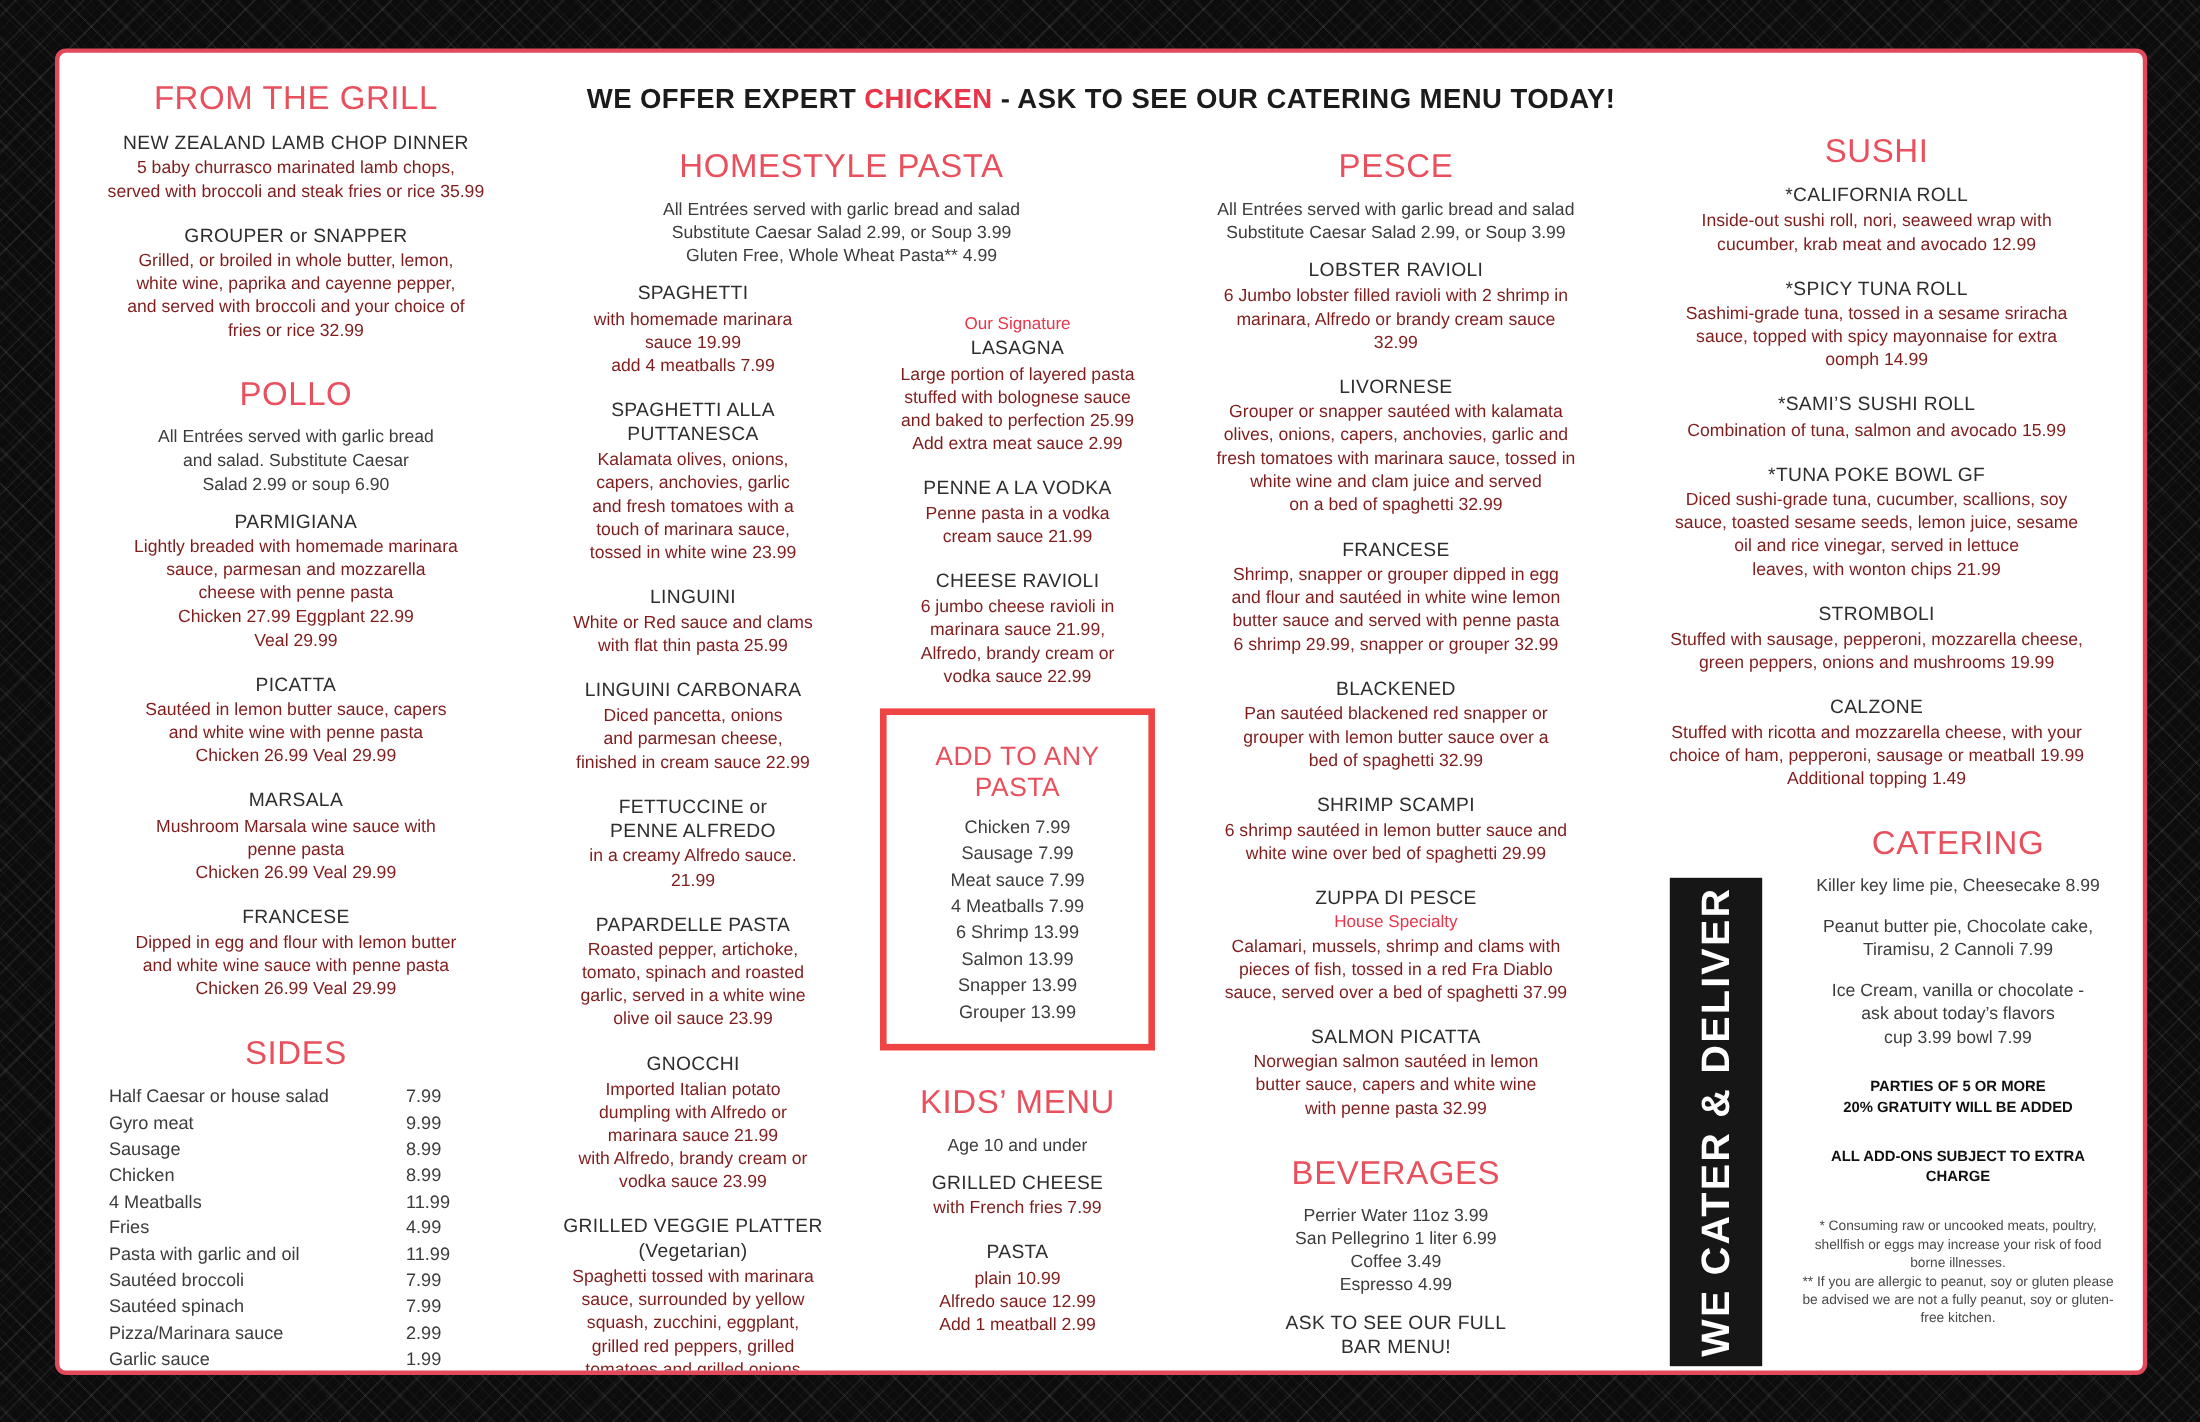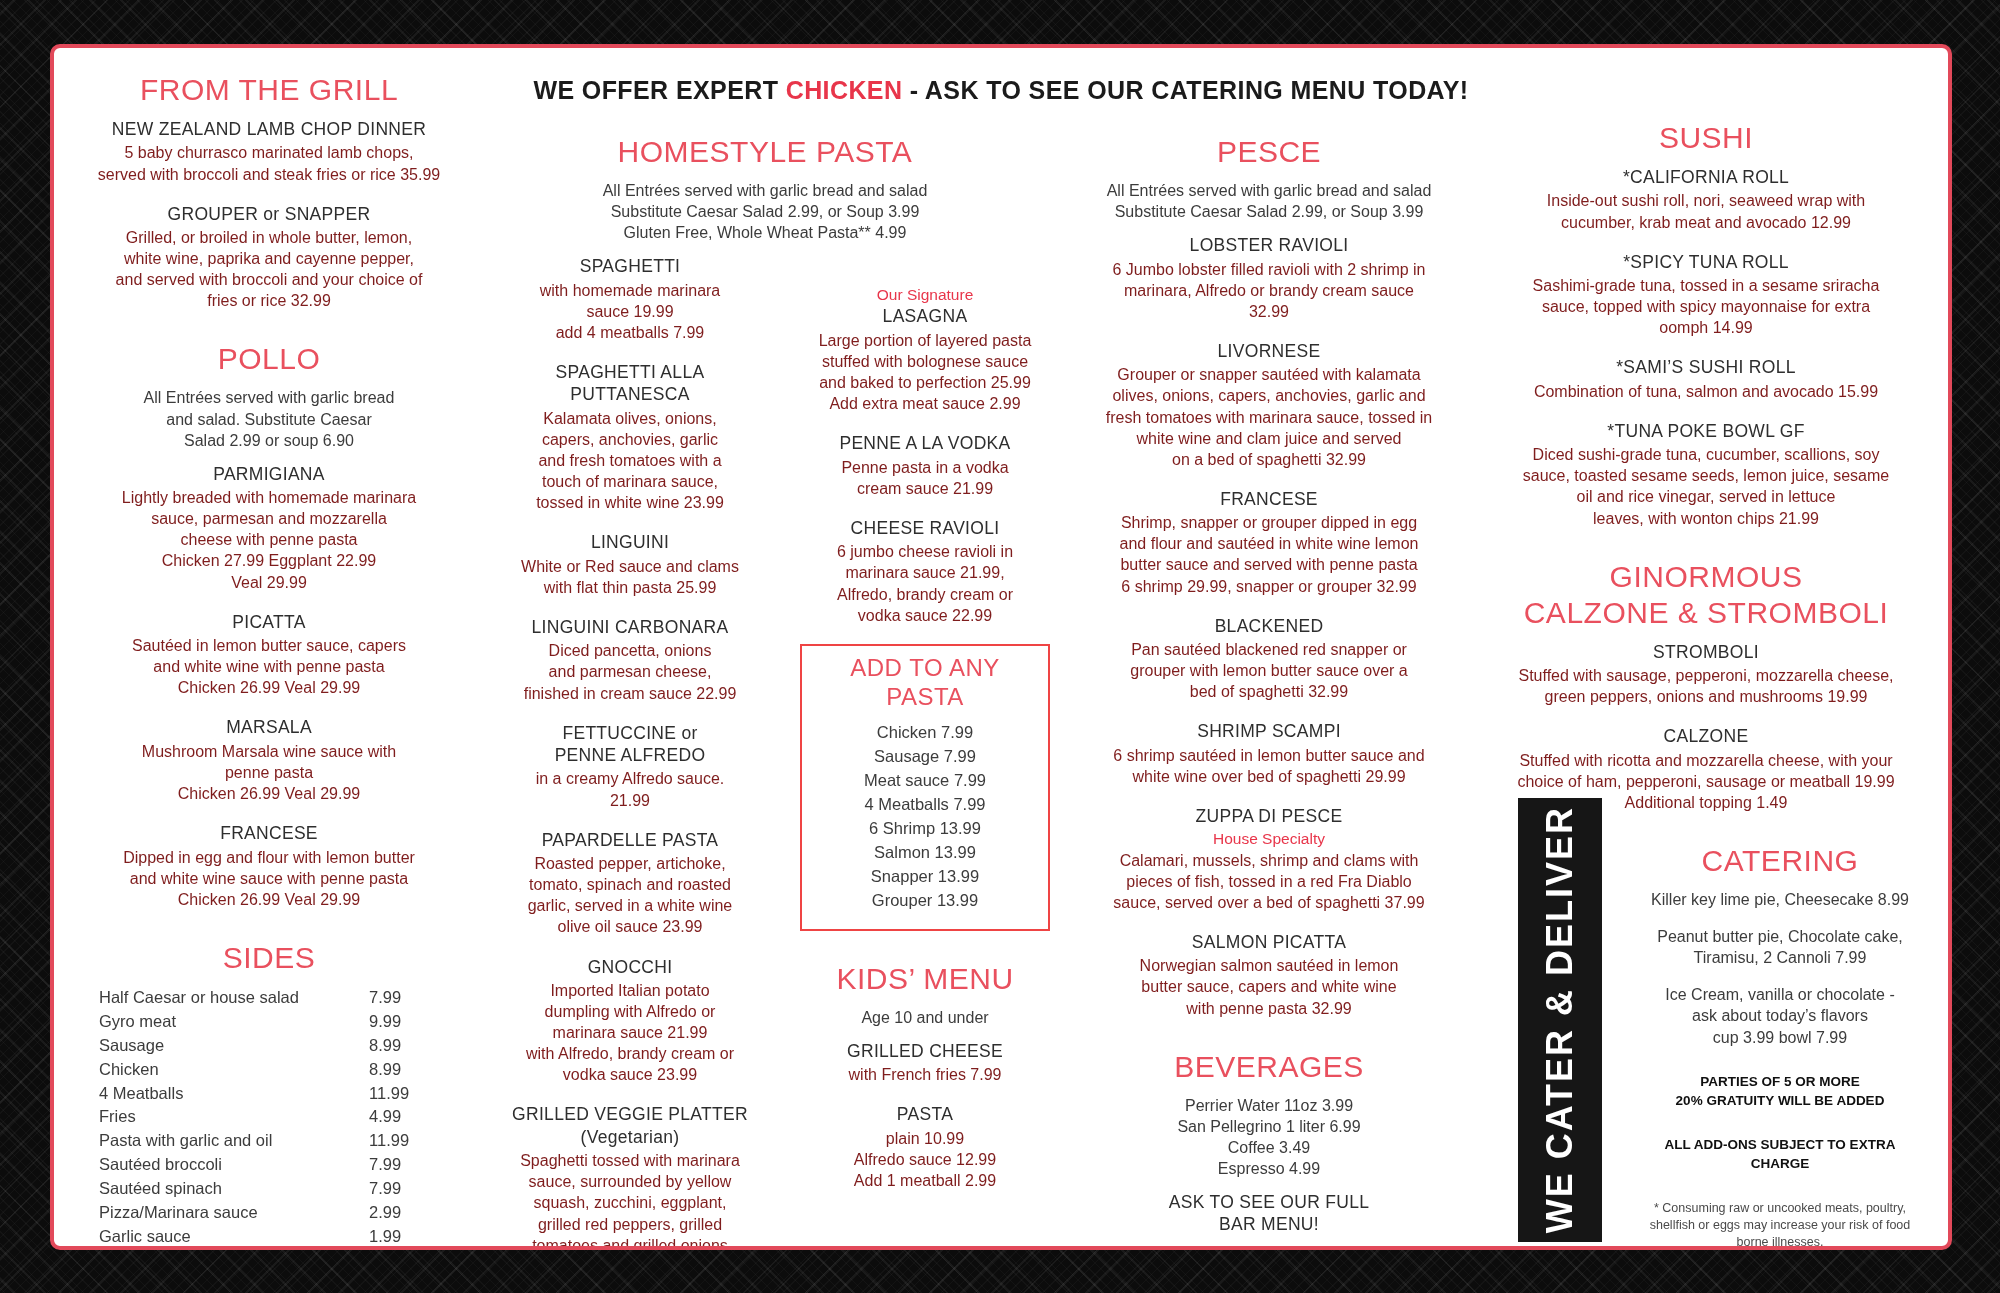--- a/index.html
+++ b/index.html
@@ -47,21 +47,21 @@
   .item-name {
     font-size:17.5px; color:#2e2e2e; letter-spacing:.3px;
     white-space:pre-line; line-height:1.28; margin-bottom:2px;
   }
   .item-desc { font-size:16px; color:#7f1d1d; line-height:1.32; white-space:pre-line; }
   .tag { color:#e8354a; font-size:15.5px; text-align:center; line-height:1.3; }
   .pricelist { width:340px; margin:4px auto 0; font-size:16.5px; color:#3c3c3c; }
   .price-row { display:flex; line-height:1.45; }
   .pl-label { flex:1; text-align:left; }
   .pl-price { width:70px; text-align:left; }
-  .pasta-box { border:2px solid #ef4444; padding:8px 8px 16px; margin:8px 0 22px; background:#fff; }
+  .pasta-box { border:6px solid #ef4444; padding:24px 8px 16px; margin:8px 0 22px; background:#fff; }
   .pasta-box .heading { margin:0 0 10px; font-size:24px; }
   .box-line { font-size:16.5px; line-height:1.45; text-align:center; color:#3c3c3c; }
   .bold-small {
     font-weight:bold; font-size:13.5px; color:#101010; text-align:center;
     white-space:pre-line; margin-top:24px; line-height:1.45;
   }
   .para {
     font-size:16px; color:#3c3c3c; text-align:center; white-space:pre-line;
     line-height:1.32; margin-bottom:16px;
   }
@@ -370,22 +370,20 @@
           <div class="item-name">*SAMI’S SUSHI ROLL</div>
           <div class="item-desc">Combination of tuna, salmon and avocado  15.99</div>
         </div>
         <div class="menu-item">
           <div class="item-name">*TUNA POKE BOWL  GF</div>
           <div class="item-desc">Diced sushi-grade tuna, cucumber, scallions, soy
 sauce, toasted sesame seeds, lemon juice, sesame
 oil and rice vinegar, served in lettuce
 leaves, with wonton chips  21.99</div>
         </div>
-        <div class="heading">GINORMOUS
-CALZONE &amp; STROMBOLI</div>
         <div class="menu-item">
           <div class="item-name">STROMBOLI</div>
           <div class="item-desc">Stuffed with sausage, pepperoni, mozzarella cheese,
 green peppers, onions and mushrooms    19.99</div>
         </div>
         <div class="menu-item">
           <div class="item-name">CALZONE</div>
           <div class="item-desc">Stuffed with ricotta and mozzarella cheese, with your
 choice of ham, pepperoni, sausage or meatball  19.99
 Additional topping 1.49</div>

